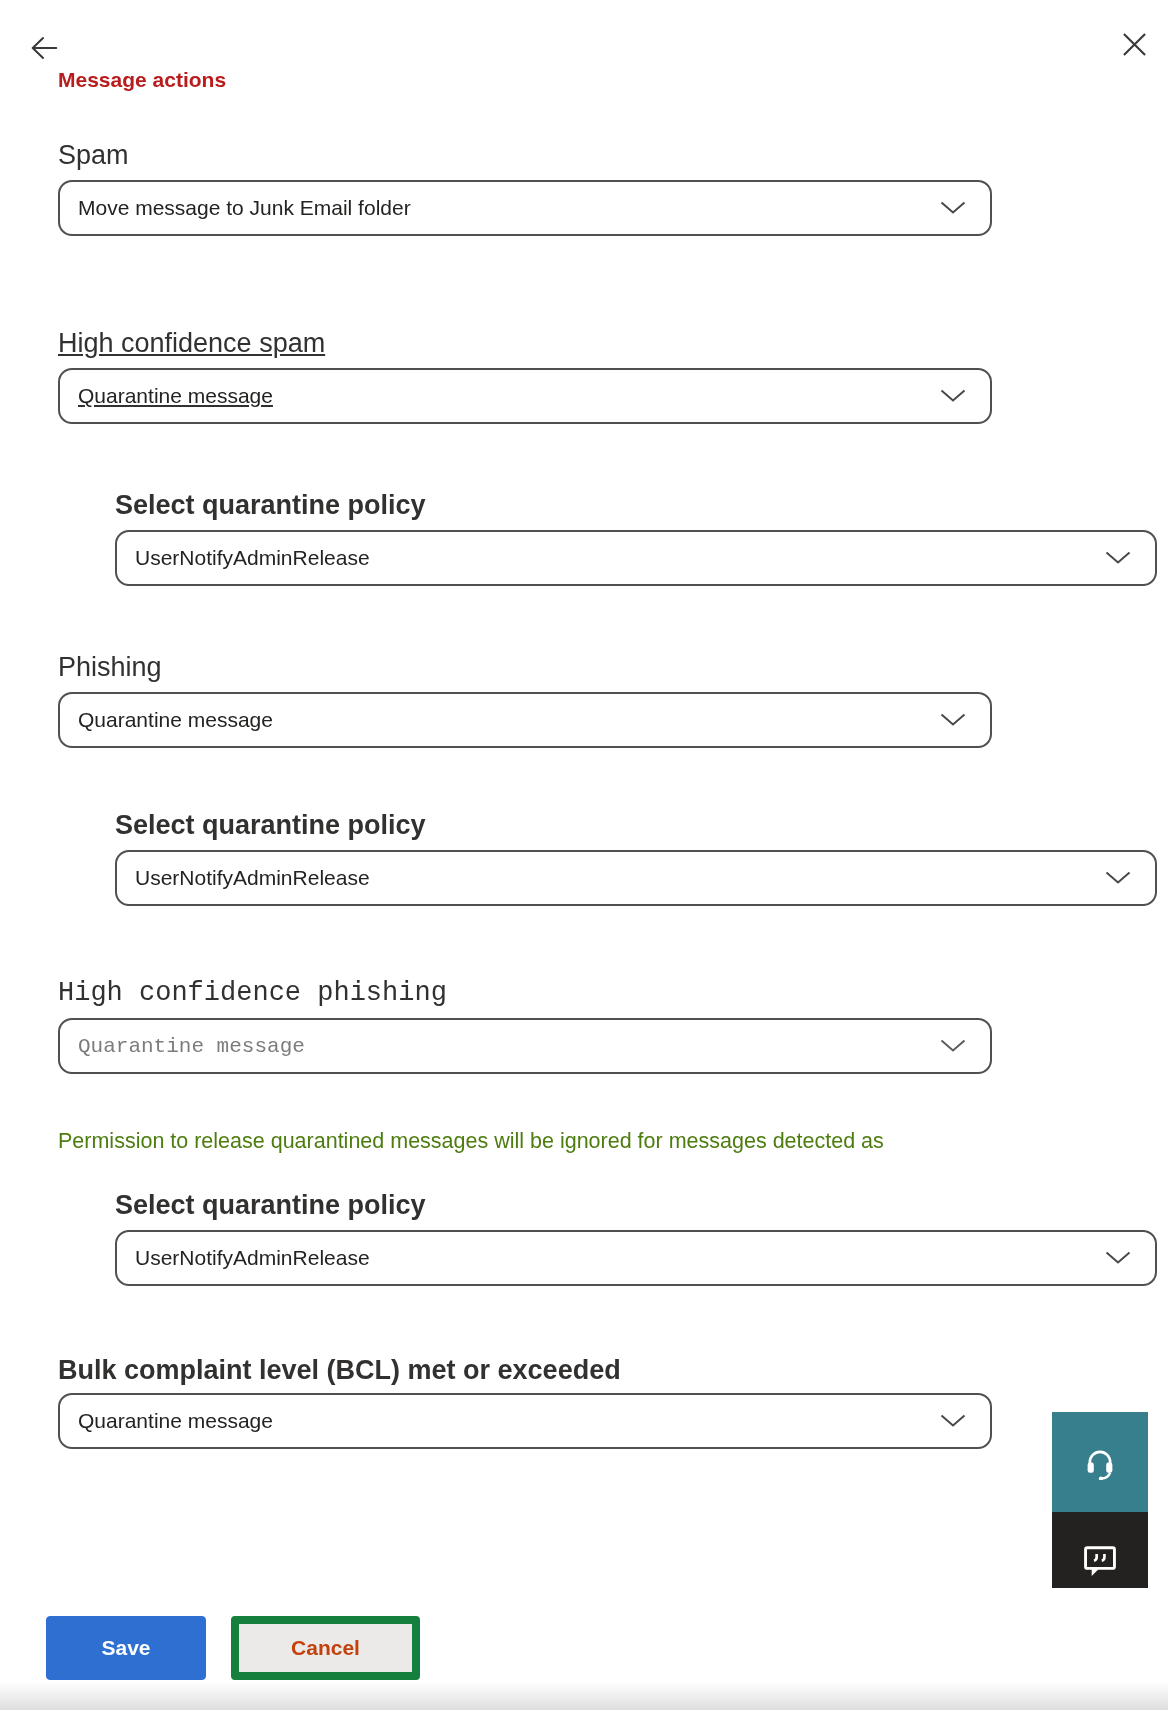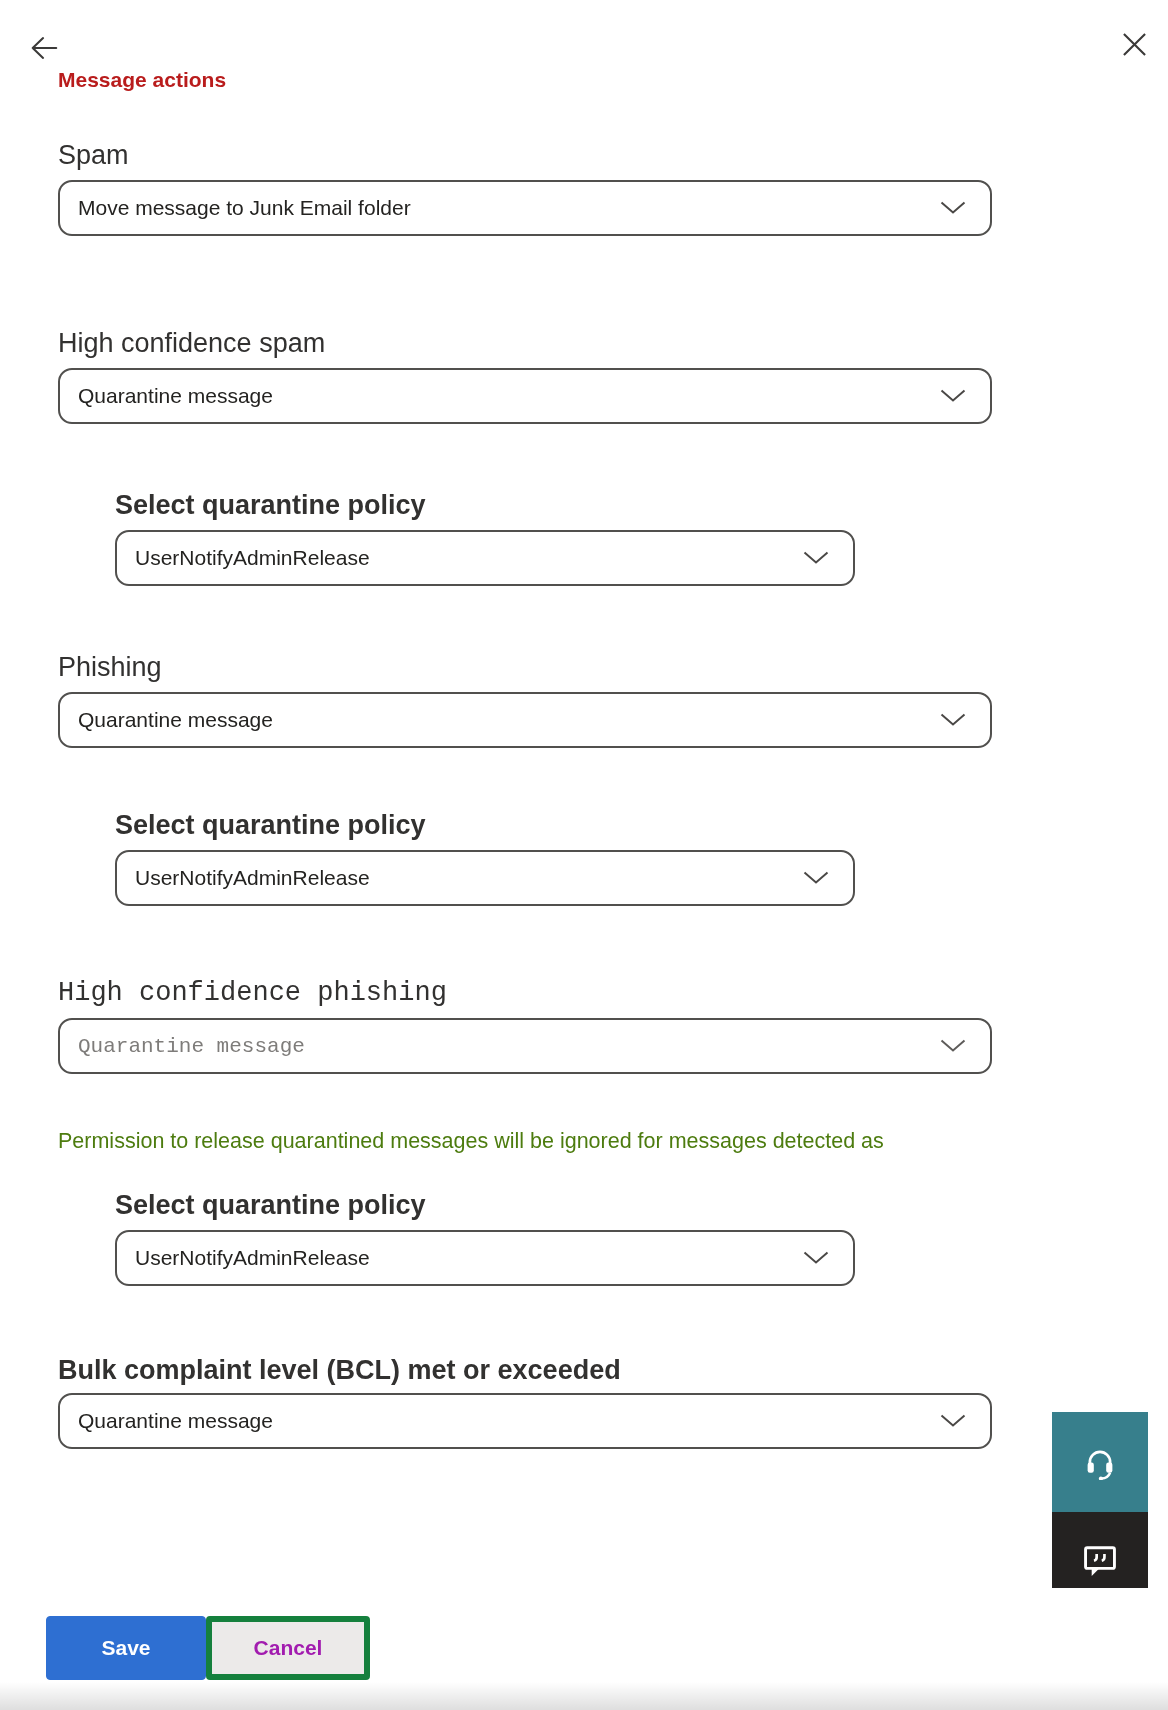--- a/index.html
+++ b/index.html
@@ -43,26 +43,26 @@
     background:#fff;
     border:2px solid #51504e;
     border-radius:14px;
     display:flex;align-items:center;
     padding:0 60px 0 18px;
     position:relative;
     font-size:21px;color:#24232.1;
     color:#242321;
     cursor:pointer;
   }
-  .field.indent .dropdown{width:740px;align-items:center;}
+  .field.indent .dropdown{width:1042px;align-items:center;}
   .dropdown .chev{position:absolute;right:24px;top:50%;transform:translateY(-50%);}
   .dropdown.disabled .value{color:#7e7c7a;}
   
   .g-spam{margin-top:49px;}
-  .g-hcs{margin-top:94px;}
+  .g-hcs{margin-top:94px;text-decoration:underline;}
   .g-sqp1{margin-top:68px;}
   .g-phish{margin-top:68px;}
   .g-sqp2{margin-top:64px;}
   .g-hcp{margin-top:74px;font-family:Liberation Mono, monospace;}
   .g-sqp3{margin-top:33px;}
   .g-bcl{margin-top:71px;}
   .g-bcl .dropdown{margin-top:10px;}
 
   .note{
     margin:50px 0 0 0;
@@ -79,34 +79,34 @@
   }
   .help-btn{top:1412px;height:100px;background:#377f8c;}
   .feedback-btn{top:1512px;height:95px;background:#242221;}
 
   
   .footer{
     position:absolute;left:0;top:1588px;width:1168px;height:122px;
     background:#ffffff;
     box-sizing:border-box;
     padding:28px 0 0 46px;
-    display:flex;
+    display:flex;gap:25px;
   }
   .btn{
     box-sizing:border-box;
     height:64px;border-radius:4px;
     font-family:"Liberation Sans",sans-serif;
     font-size:21px;font-weight:700;
     cursor:pointer;
   }
   .btn-primary{
     width:160px;background:#2e6fd2;border:1px solid #2e6fd2;color:#ffffff;
   }
   .btn-secondary{
-    width:164px;background:#eceae9;border:6px solid #15803d;color:#a21caf;
+    width:189px;background:#eceae9;border:8px solid #15803d;color:#c2410c;
   }
   .bottom-fade{
     position:absolute;left:0;bottom:0;width:1168px;height:28px;
     background:linear-gradient(180deg, rgba(0,0,0,0) 0%, rgba(0,0,0,0.13) 100%);
     pointer-events:none;
   }
 </style>
 </head>
 <body>
 

